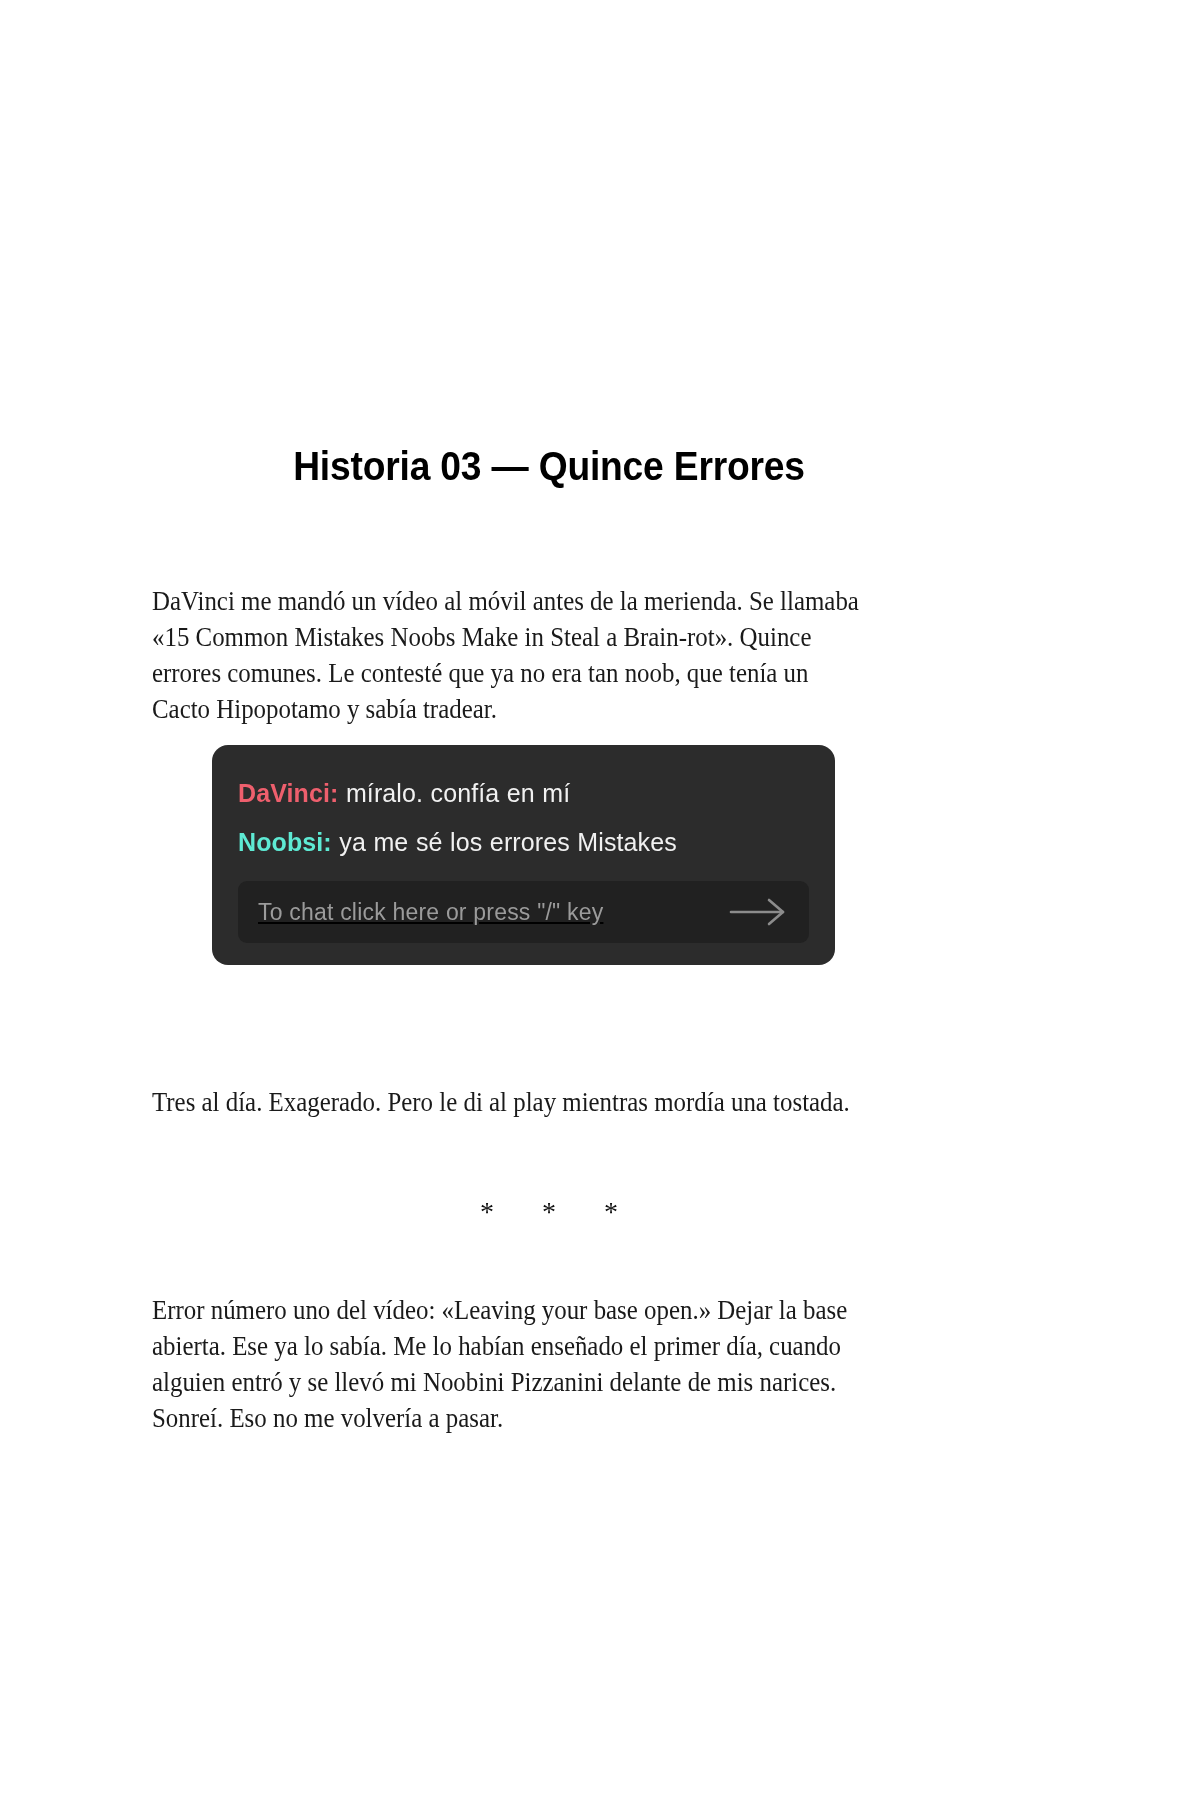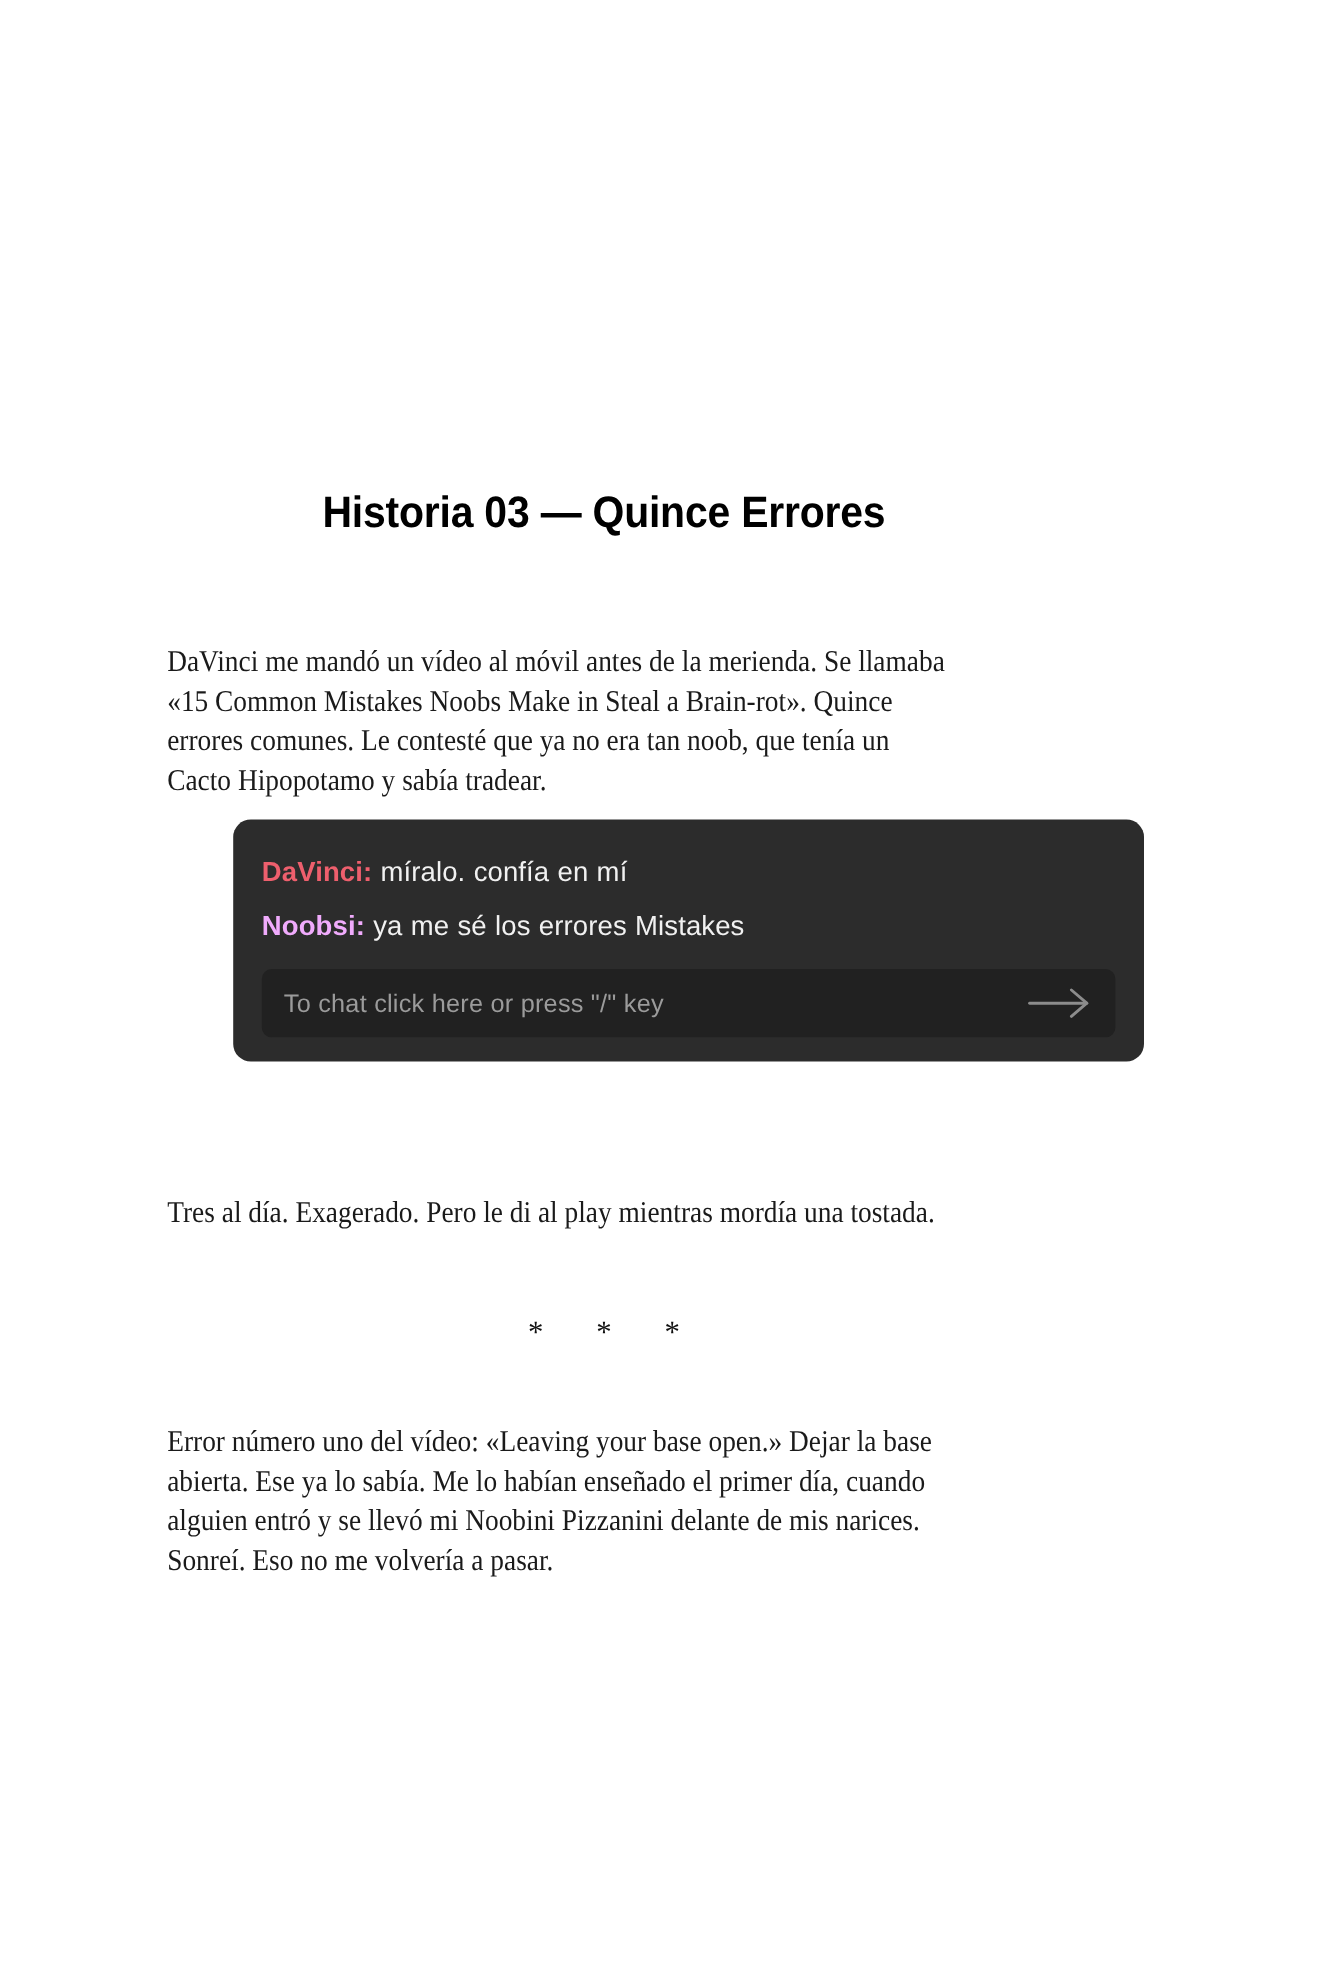--- a/index.html
+++ b/index.html
@@ -85,21 +85,21 @@
     letter-spacing: 0;
   }
   .scene-break span.ast { display: inline-block; }
   .scene-break span.gap { display: inline-block; width: 48px; }
 
   
   .chat-figure {
     position: absolute;
     left: 60px;
     top: 745px;
-    width: 828px;
+    width: 623px;
     background: #2c2c2c;
     border-radius: 16px;
     box-sizing: border-box;
     padding: 24px 26px 22px 26px;
     font-family: "Liberation Sans Narrow", "Liberation Sans", sans-serif;
   }
 
   .chat-log {
     display: block;
   }
@@ -109,34 +109,35 @@
     line-height: 49px;
     color: #f2f2f2;
     letter-spacing: 0.1px;
     word-spacing: 0.5px;
   }
 
   .chat-speaker {
     font-weight: bold;
   }
   .chat-speaker.davinci { color: #ee5f6d; }
-  .chat-speaker.noobsi  { color: #f0abfc; }
+  .chat-speaker.noobsi  { color: #5eead4; }
 
   .chat-text { color: #f1f1f1; }
 
   .chat-input {
     margin-top: 14px;
     height: 62px;
     background: #212121;
     border-radius: 9px;
     display: flex;
     align-items: center;
     justify-content: space-between;
     padding: 0 22px 0 20px;
     box-sizing: border-box;
+    text-decoration: underline;
   }
 
   .chat-placeholder {
     font-family: "Liberation Sans Narrow", "Liberation Sans", sans-serif;
     font-size: 23px;
     color: #9b9b9b;
     letter-spacing: 0.2px;
   }
 
   .send-arrow {

